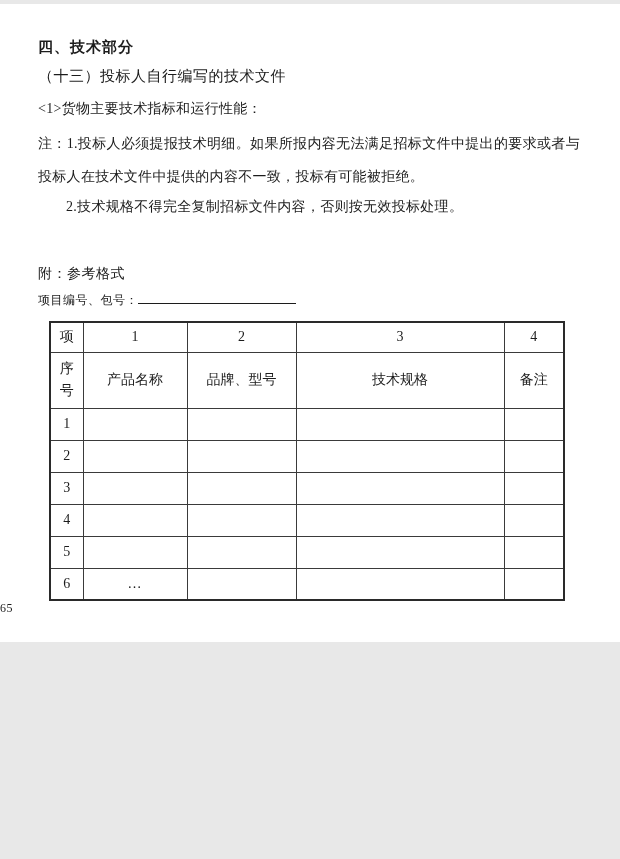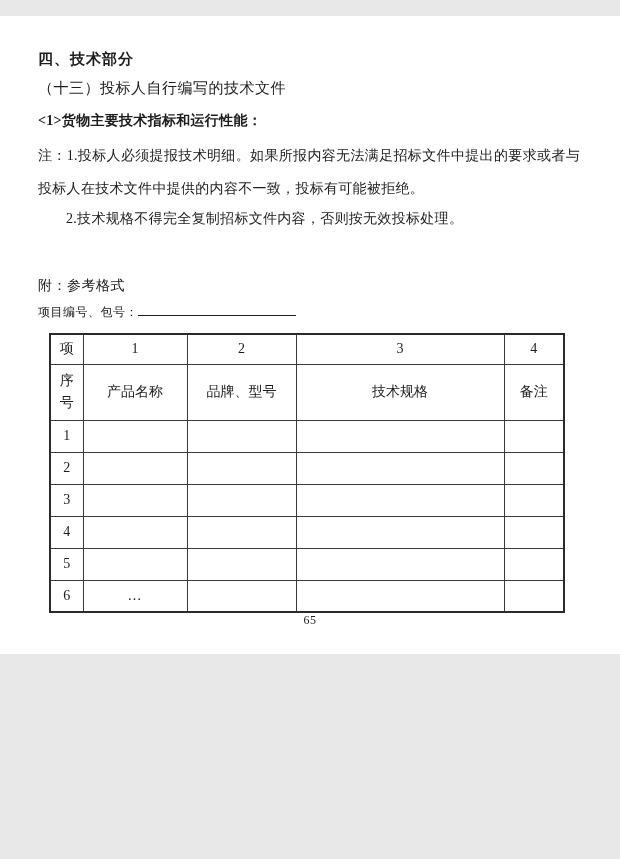--- a/index.html
+++ b/index.html
@@ -1,21 +1,21 @@
 <!DOCTYPE html>
 <html><head>
 <meta charset="utf-8">
 <style>
   * { box-sizing: border-box; margin: 0; padding: 0; }
   html, body { background: #e8e8e8; }
   .page {
     position: relative;
     width: 620px;
     height: 638px;
-    margin: 16px auto;
+    margin: 4px auto;
     background: #ffffff;
     font-family: "Liberation Serif", "DejaVu Serif", serif;
     color: #1c1c1c;
     overflow: hidden;
   }
   .content { padding: 33px 40px 0 38px; }
 
   .section-heading {
     font-size: 15px;
     font-weight: bold;
@@ -27,21 +27,20 @@
     font-weight: normal;
     letter-spacing: 0.5px;
     line-height: 20px;
     margin-top: 9px;
   }
   .body-line {
     font-size: 14px;
     line-height: 20px;
     margin-top: 13px;
     letter-spacing: 0.3px;
-    font-weight: bold;
   }
   .detail-line {
     font-size: 14px;
     line-height: 20px;
     margin-top: 12px;
     letter-spacing: 0.3px;
   }
   .note-paragraph {
     font-size: 14px;
     line-height: 33px;
@@ -103,21 +102,21 @@
     word-break: break-all;
     line-height: 22px;
   }
   .ellipsis-cell { letter-spacing: 1px; }
 
   .page-number {
     position: absolute;
     bottom: 26px;
     left: 0;
     width: 100%;
-    text-align: center;
+    text-align: left;
     font-size: 12px;
     letter-spacing: 0.5px;
   }
 </style>
 </head>
 <body>
 
 <div class="page">
   <div class="content">
 

